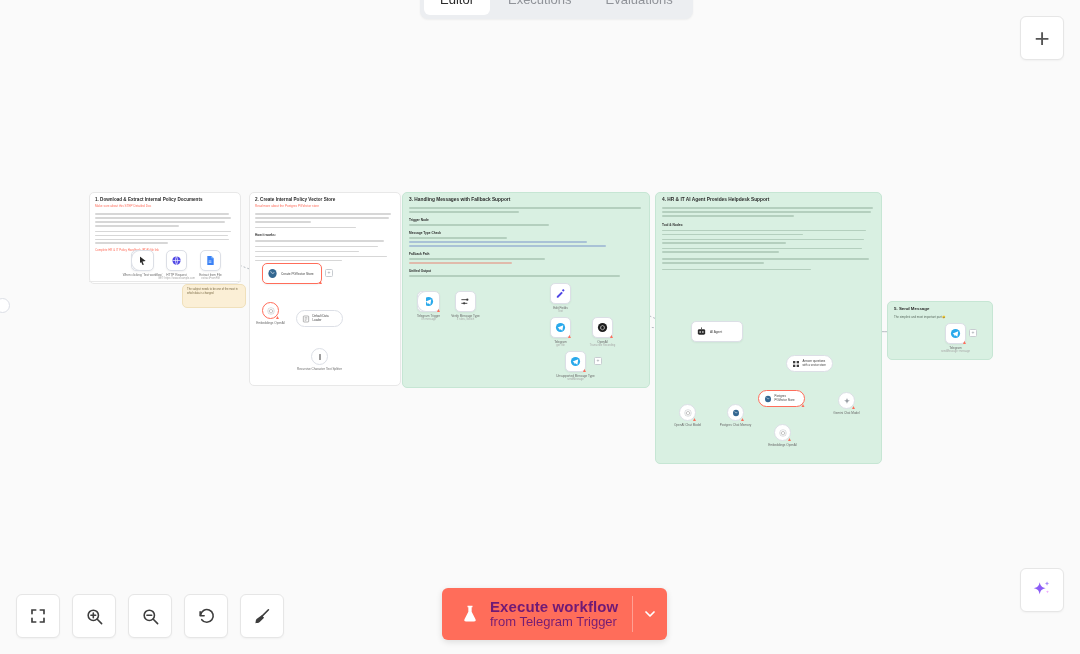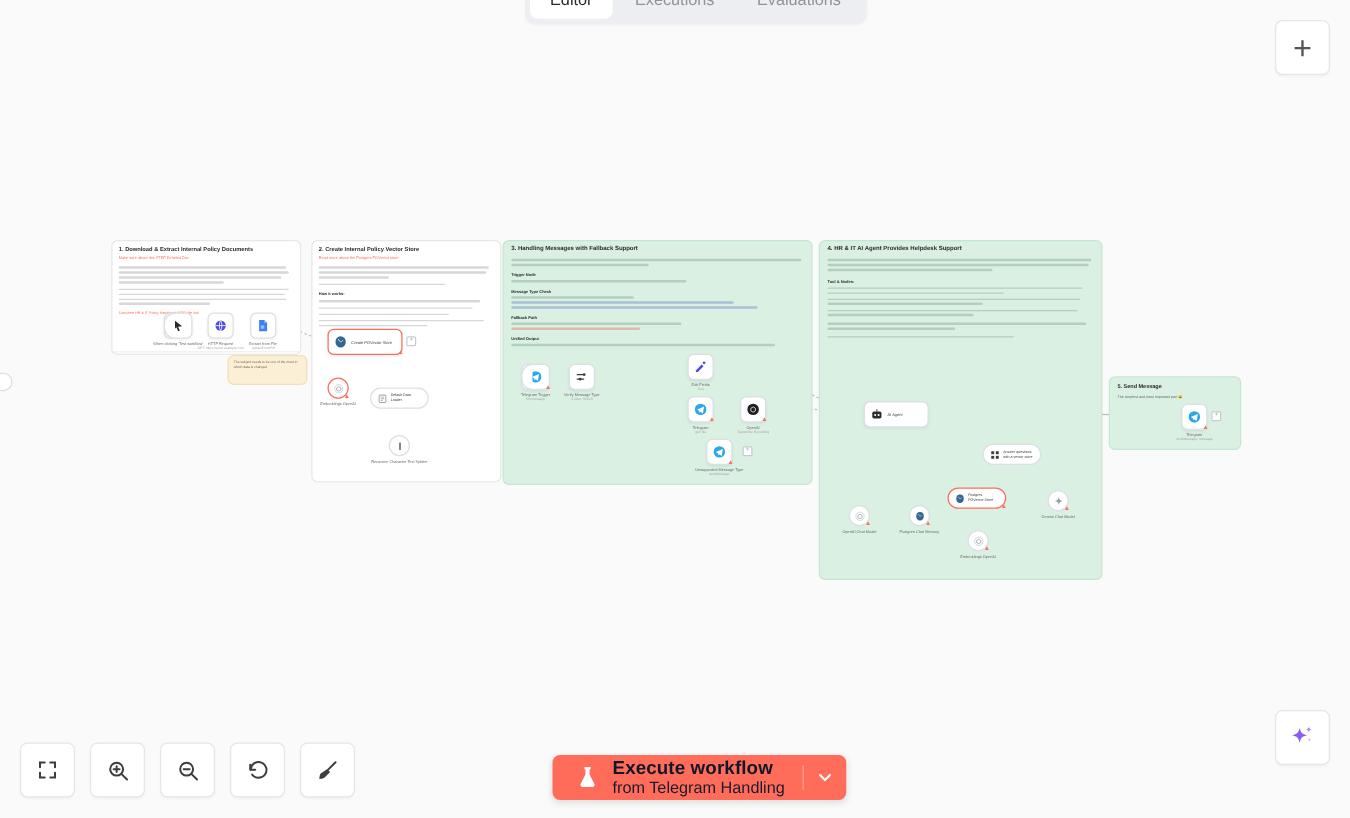--- a/index.html
+++ b/index.html
@@ -38,23 +38,23 @@
   .tbtn{
     width:42px;height:42px;background:#fff;border:1px solid #e6e6e6;border-radius:6px;
     display:flex;align-items:center;justify-content:center;box-shadow:0 1px 2px rgba(0,0,0,.04);
   }
   .tbtn svg{display:block;}
 
   
   .exec{
     position:absolute;left:442px;bottom:14px;
     display:flex;align-items:stretch;
-    background:#ff6d5a;border-radius:6px;color:#0f172a;
+    background:#ff6d5a;border-radius:6px;color:#701a75;
     box-shadow:0 2px 6px rgba(0,0,0,.12);
-    height:36px;
+    height:52px;
   }
   .exec-main{display:flex;align-items:center;gap:10px;padding:0 14px 0 18px;}
   .exec-txt{display:flex;flex-direction:column;justify-content:center;line-height:1.15;}
   .exec-t1{font-size:15px;font-weight:700;letter-spacing:.1px;}
   .exec-t2{font-size:13px;font-weight:400;opacity:.96;}
   .exec-div{width:1px;background:rgba(255,255,255,.35);margin:8px 0;}
   .exec-chev{display:flex;align-items:center;justify-content:center;width:34px;}
 
   
   .canvas{position:absolute;inset:0;}
@@ -554,21 +554,21 @@
   </div>
 </div>
 
 <div class="exec">
   <div class="exec-main">
     <svg width="20" height="22" viewBox="0 0 24 24">
       <path d="M9 2h6v2h-1v5.2l4.6 9.1A2 2 0 0 1 16.8 21H7.2a2 2 0 0 1-1.8-2.7L10 9.2V4H9z" fill="#fff"></path>
     </svg>
     <div class="exec-txt">
       <span class="exec-t1">Execute workflow</span>
-      <span class="exec-t2">from Telegram Handling</span>
+      <span class="exec-t2">from Telegram Trigger</span>
     </div>
   </div>
   <div class="exec-div"></div>
   <div class="exec-chev">
     <svg width="16" height="16" viewBox="0 0 24 24" fill="none" stroke="#fff" stroke-width="2.6" stroke-linecap="round" stroke-linejoin="round">
       <path d="M6 9l6 6 6-6"></path>
     </svg>
   </div>
 </div>
 

